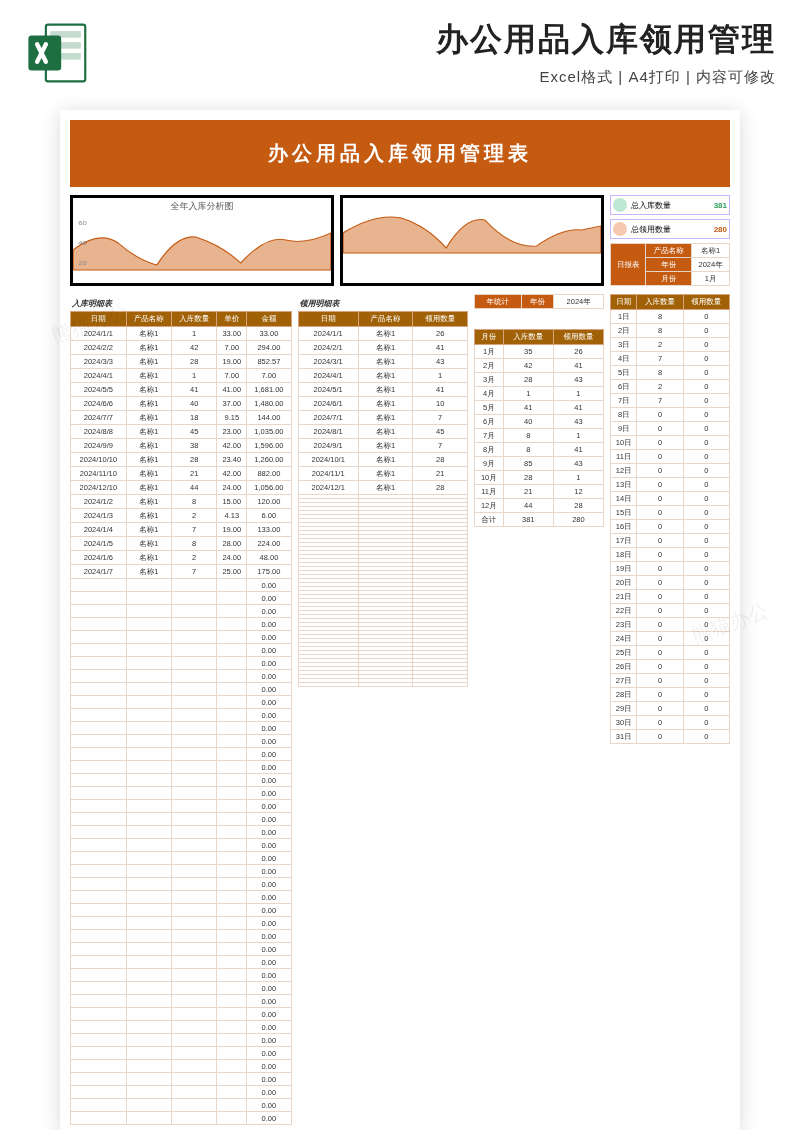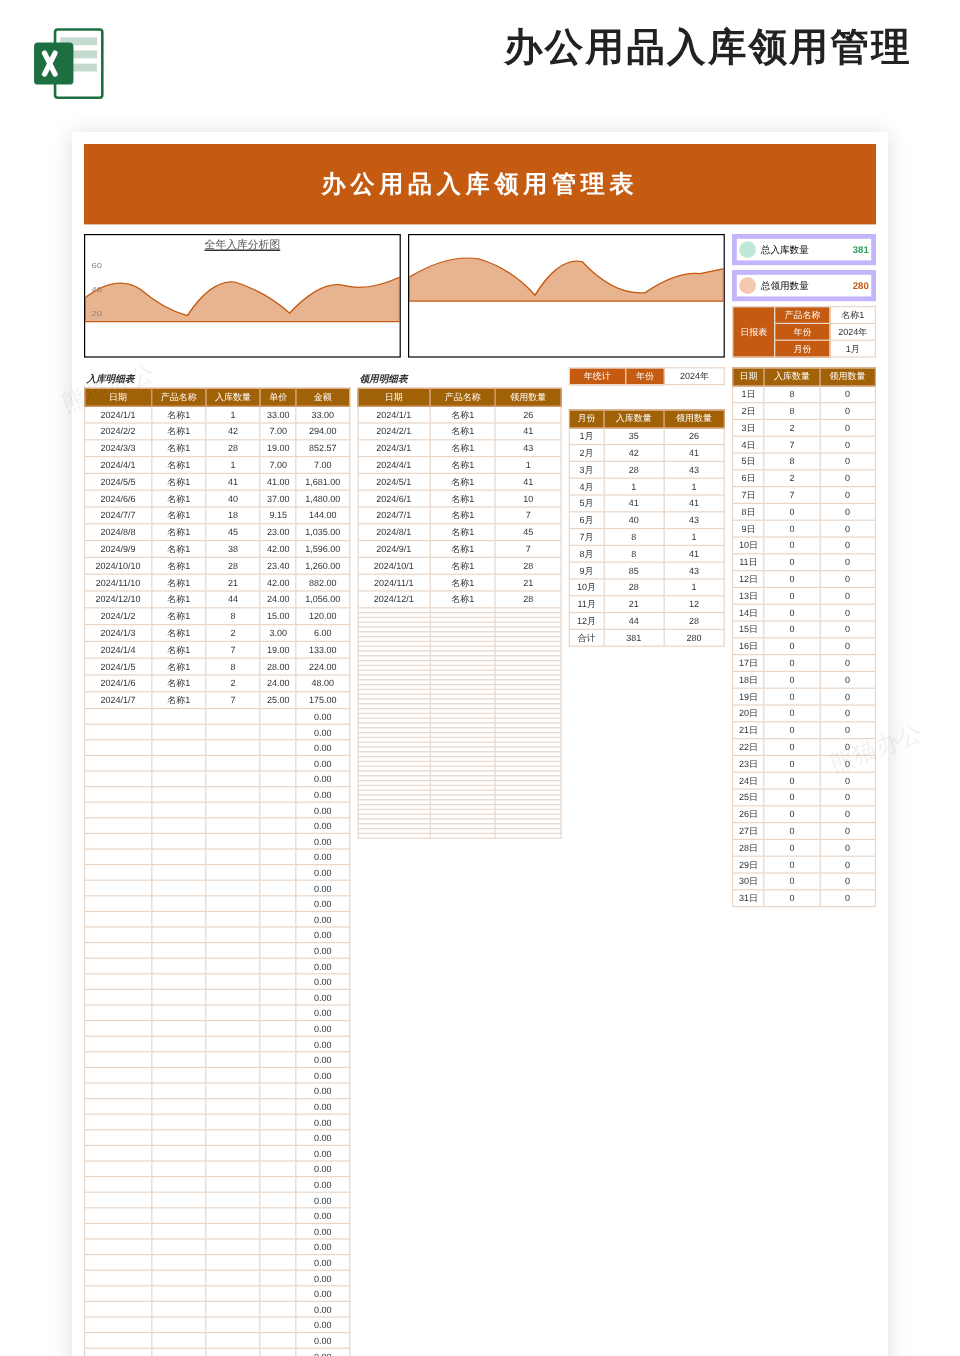--- a/index.html
+++ b/index.html
@@ -1,31 +1,31 @@
 <!DOCTYPE html>
 <html><head>
 <meta charset="utf-8">
 <style>
   * { box-sizing: border-box; margin: 0; padding: 0; }
   body { font-family: "Microsoft YaHei", Arial, sans-serif; background: #fff; width: 800px; }
-  .top-banner { display: flex; align-items: flex-start; padding: 18px 40px 8px 24px; gap: 16px; justify-content: space-between; }
+  .top-banner { display: flex; align-items: flex-start; padding: 18px 24px 8px 24px; gap: 16px; justify-content: space-between; }
   .excel-icon { width: 70px; height: 70px; position: relative; }
   .excel-icon svg { width: 100%; height: 100%; }
   .top-text { flex: 1; text-align: right; }
   .top-title { font-size: 32px; font-weight: 700; color: #222; letter-spacing: 2px; }
   .top-sub { font-size: 15px; color: #444; margin-top: 6px; letter-spacing: 1px; }
   .sheet-wrap { padding: 14px 60px 50px 60px; }
   .sheet { background: #fff; box-shadow: 0 2px 18px rgba(0,0,0,0.15); padding: 10px; min-height: 940px; }
   .doc-title { background: #c55a11; color: #fff; text-align: center; font-size: 20px; font-weight: 700; padding: 20px 0; letter-spacing: 4px; }
   .dash-row { display: flex; gap: 6px; margin-top: 8px; }
-  .chart-box { flex: 1.1; border: 1px solid #000000; text-decoration: underline; }
+  .chart-box { flex: 1.1; border: 3px solid #000000; }
   .chart-title { font-size: 9px; color: #555; text-align: center; padding: 2px 0; }
   .chart-svg { width: 100%; height: 60px; display: block; }
   .kpi-box { width: 120px; display: flex; flex-direction: column; gap: 4px; }
-  .kpi { display: flex; align-items: center; font-size: 8px; border: 4px solid #c4b5fd; padding: 2px; }
+  .kpi { display: flex; align-items: center; font-size: 8px; border: 1px solid #c4b5fd; padding: 2px; }
   .kpi-dot { width: 14px; height: 14px; border-radius: 50%; margin-right: 4px; }
   .kpi-val { margin-left: auto; font-weight: 700; }
   .main-cols { display: flex; gap: 6px; margin-top: 8px; }
   .col { display: flex; flex-direction: column; }
   .col-inbound { flex: 1.3; }
   .col-usage { flex: 1.0; }
   .col-monthly { width: 130px; }
   .col-daily { width: 120px; }
   .tbl-title { font-size: 8px; color: #333; margin: 4px 0 2px 2px; font-weight:700;font-style:italic;}
   table { border-collapse: collapse; width: 100%; font-size: 7.5px; }
@@ -43,20 +43,21 @@
       <rect x="20" y="6" width="36" height="52" rx="2" fill="#fff" stroke="#1d6f42" stroke-width="2"></rect>
       <rect x="24" y="12" width="28" height="6" fill="#1d6f42" opacity="0.25"></rect>
       <rect x="24" y="22" width="28" height="6" fill="#1d6f42" opacity="0.25"></rect>
       <rect x="24" y="32" width="28" height="6" fill="#1d6f42" opacity="0.25"></rect>
       <rect x="4" y="16" width="30" height="32" rx="3" fill="#1d6f42"></rect>
       <path d="M12 24 L20 40 M20 24 L12 40" stroke="#fff" stroke-width="4" stroke-linecap="round"></path>
     </svg>
   </div>
   <div class="top-text">
     <div class="top-title">办公用品入库领用管理</div>
+    <div class="top-sub">Excel格式 | A4打印 | 内容可修改</div>
   </div>
 </div>
 
 <div class="sheet-wrap">
   <div class="sheet" style="position:relative;">
     <span class="watermark" style="top:200px; left:-10px;">熊猫办公</span>
     <span class="watermark" style="top:500px; right:-30px;">熊猫办公</span>
 
     <div class="doc-title">办公用品入库领用管理表</div>
 
@@ -209,21 +210,21 @@
                 <td>2024/1/2</td>
                 <td>名称1</td>
                 <td>8</td>
                 <td>15.00</td>
                 <td>120.00</td>
               </tr>
               <tr>
                 <td>2024/1/3</td>
                 <td>名称1</td>
                 <td>2</td>
-                <td>3.00</td>
+                <td>4.13</td>
                 <td>6.00</td>
               </tr>
               <tr>
                 <td>2024/1/4</td>
                 <td>名称1</td>
                 <td>7</td>
                 <td>19.00</td>
                 <td>133.00</td>
               </tr>
               <tr>

